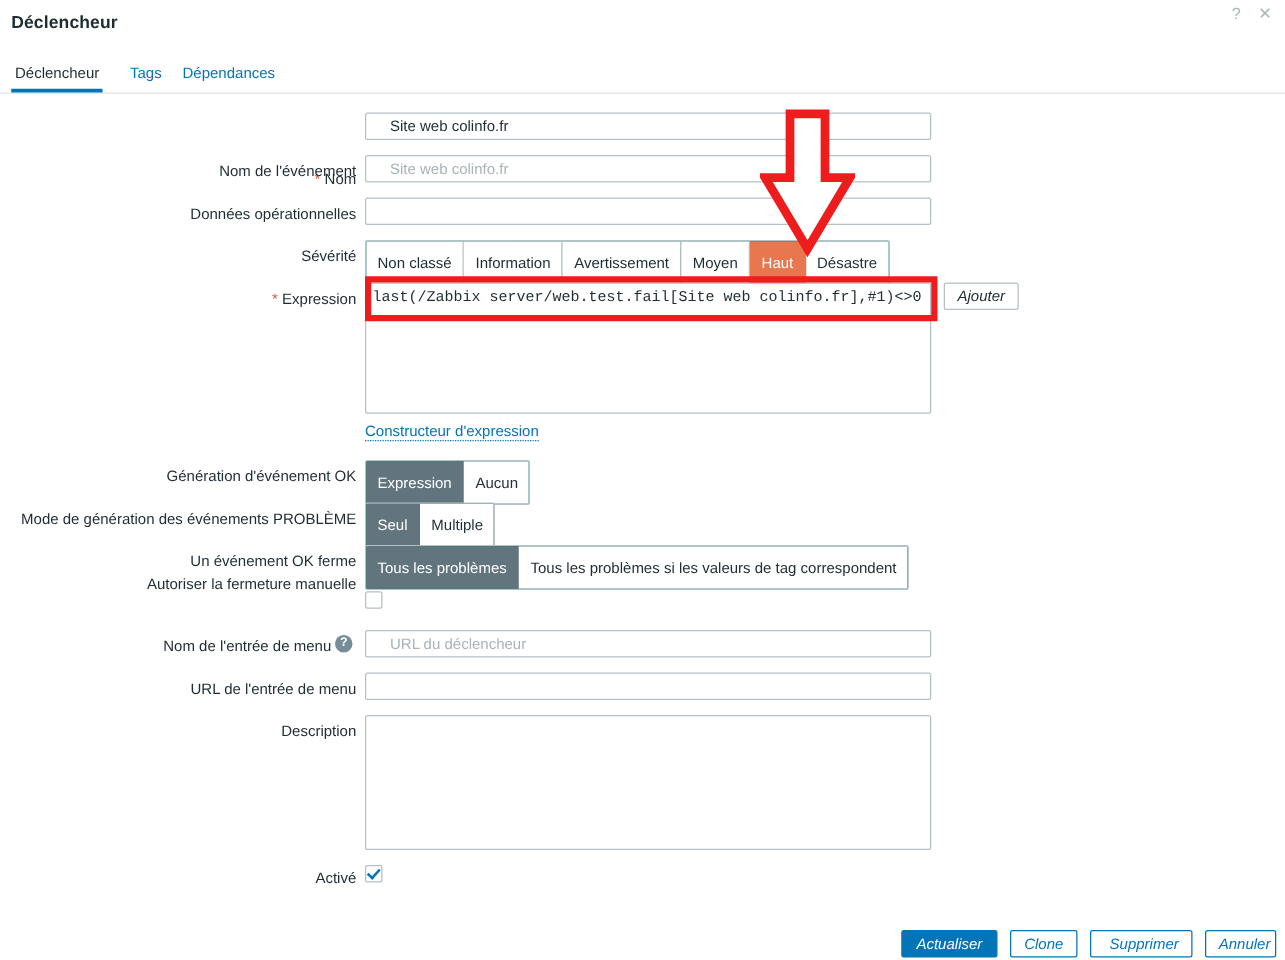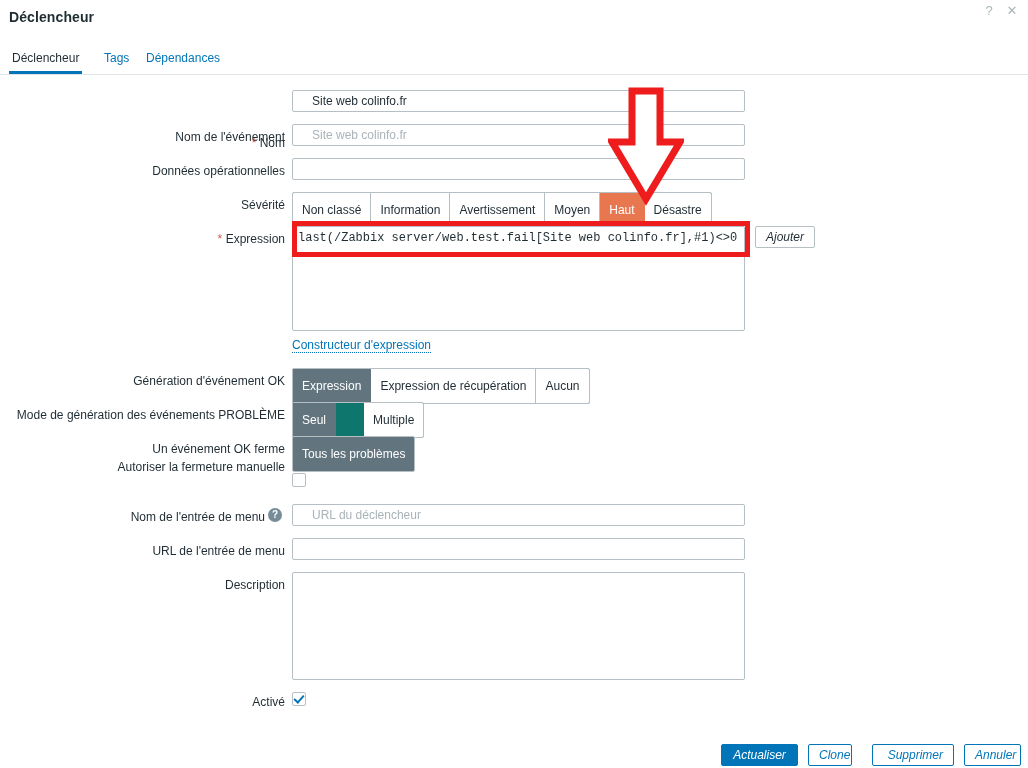--- a/index.html
+++ b/index.html
@@ -300,54 +300,54 @@
 </div>
 
 <div class="form-label" style="left:185px; top:232px; width:100px;"><span class="req-star">*</span> <span>Expression</span></div>
 <textarea class="mono-area" style="left: 292px; top: 226px; width: 453px; height: 105px;">last(/Zabbix server/web.test.fail[Site web colinfo.fr],#1)&lt;&gt;0</textarea>
 <div class="btn btn-secondary" style="left:755px; top:226px;">Ajouter</div>
 <div class="dotted-link" style="left:292px; top:338px;">Constructeur d'expression</div>
 
 <div class="form-label" style="left:125px; top:374px; width:160px;">Génération d'événement OK</div>
 <div class="seg" style="left:292px; top:368px;">
   <div class="seg-item selected">Expression</div>
-  <div class="seg-item">Expression de récupération</div>
   <div class="seg-item">Aucun</div>
 </div>
 
 <div class="form-label" style="left:10px; top:408px; width:275px;">Mode de génération des événements PROBLÈME</div>
-<div class="seg" style="left:292px; top:402px;gap:28px;">
+<div class="seg" style="left:292px; top:402px;">
   <div class="seg-item selected">Seul</div>
   <div class="seg-item">Multiple</div>
 </div>
 
 <div class="form-label" style="left:145px; top:442px; width:140px;">Un événement OK ferme</div>
 <div class="seg" style="left:292px; top:436px;">
   <div class="seg-item selected">Tous les problèmes</div>
+  <div class="seg-item">Tous les problèmes si les valeurs de tag correspondent</div>
 </div>
 
 <div class="form-label" style="left:110px; top:460px; width:175px;">Autoriser la fermeture manuelle</div>
 <div class="cbx" style="left:292px; top:473px;"></div>
 
 <div class="form-label" style="left:110px; top:510px; width:155px;">Nom de l'entrée de menu</div>
 <div class="help-icon" style="left:268px; top:508px;">?</div>
 <input class="text-input" style="left: 292px; top: 504px; width: 453px;" placeholder="URL du déclencheur">
 
 <div class="form-label" style="left:130px; top:544px; width:155px;">URL de l'entrée de menu</div>
 <input class="text-input" style="left: 292px; top: 538px; width: 453px;">
 
 <div class="form-label" style="left:175px; top:578px; width:110px;">Description</div>
 <textarea class="plain-area" style="left: 292px; top: 572px; width: 453px; height: 108px;"></textarea>
 
 <div class="form-label" style="left:195px; top:695px; width:90px;">Activé</div>
 <div class="cbx checked" style="left:292px; top:692px;"></div>
 
 <div class="footer-sep"></div>
 <div class="btn btn-primary" style="left:721px; top:744px; width:77px; text-align:center;">Actualiser</div>
-<div class="btn btn-link" style="left:808px; top:744px; width:44px; text-align:center;">Clone</div>
+<div class="btn btn-link" style="left:808px; top:744px; width:54px; text-align:center;">Clone</div>
 <div class="btn btn-link" style="left:872px; top:744px; width:82px; text-align:right;">Supprimer</div>
 <div class="btn btn-link" style="left:964px; top:744px; width:57px; text-align:center;">Annuler</div>
 
 <div class="anno-rect" style="left:292px; top:221px; width:458px; height:36px;"></div>
 
 <svg class="anno-arrow" style="left:608px; top:87px;" width="76" height="120" viewBox="0 0 76 120">
   <polygon points="24,4 52,4 52,55 72,55 38,112 4,55 24,55" fill="#ffffff" stroke="#ee1c1c" stroke-width="7" stroke-linejoin="miter"></polygon>
 </svg>
 
 </body></html>

